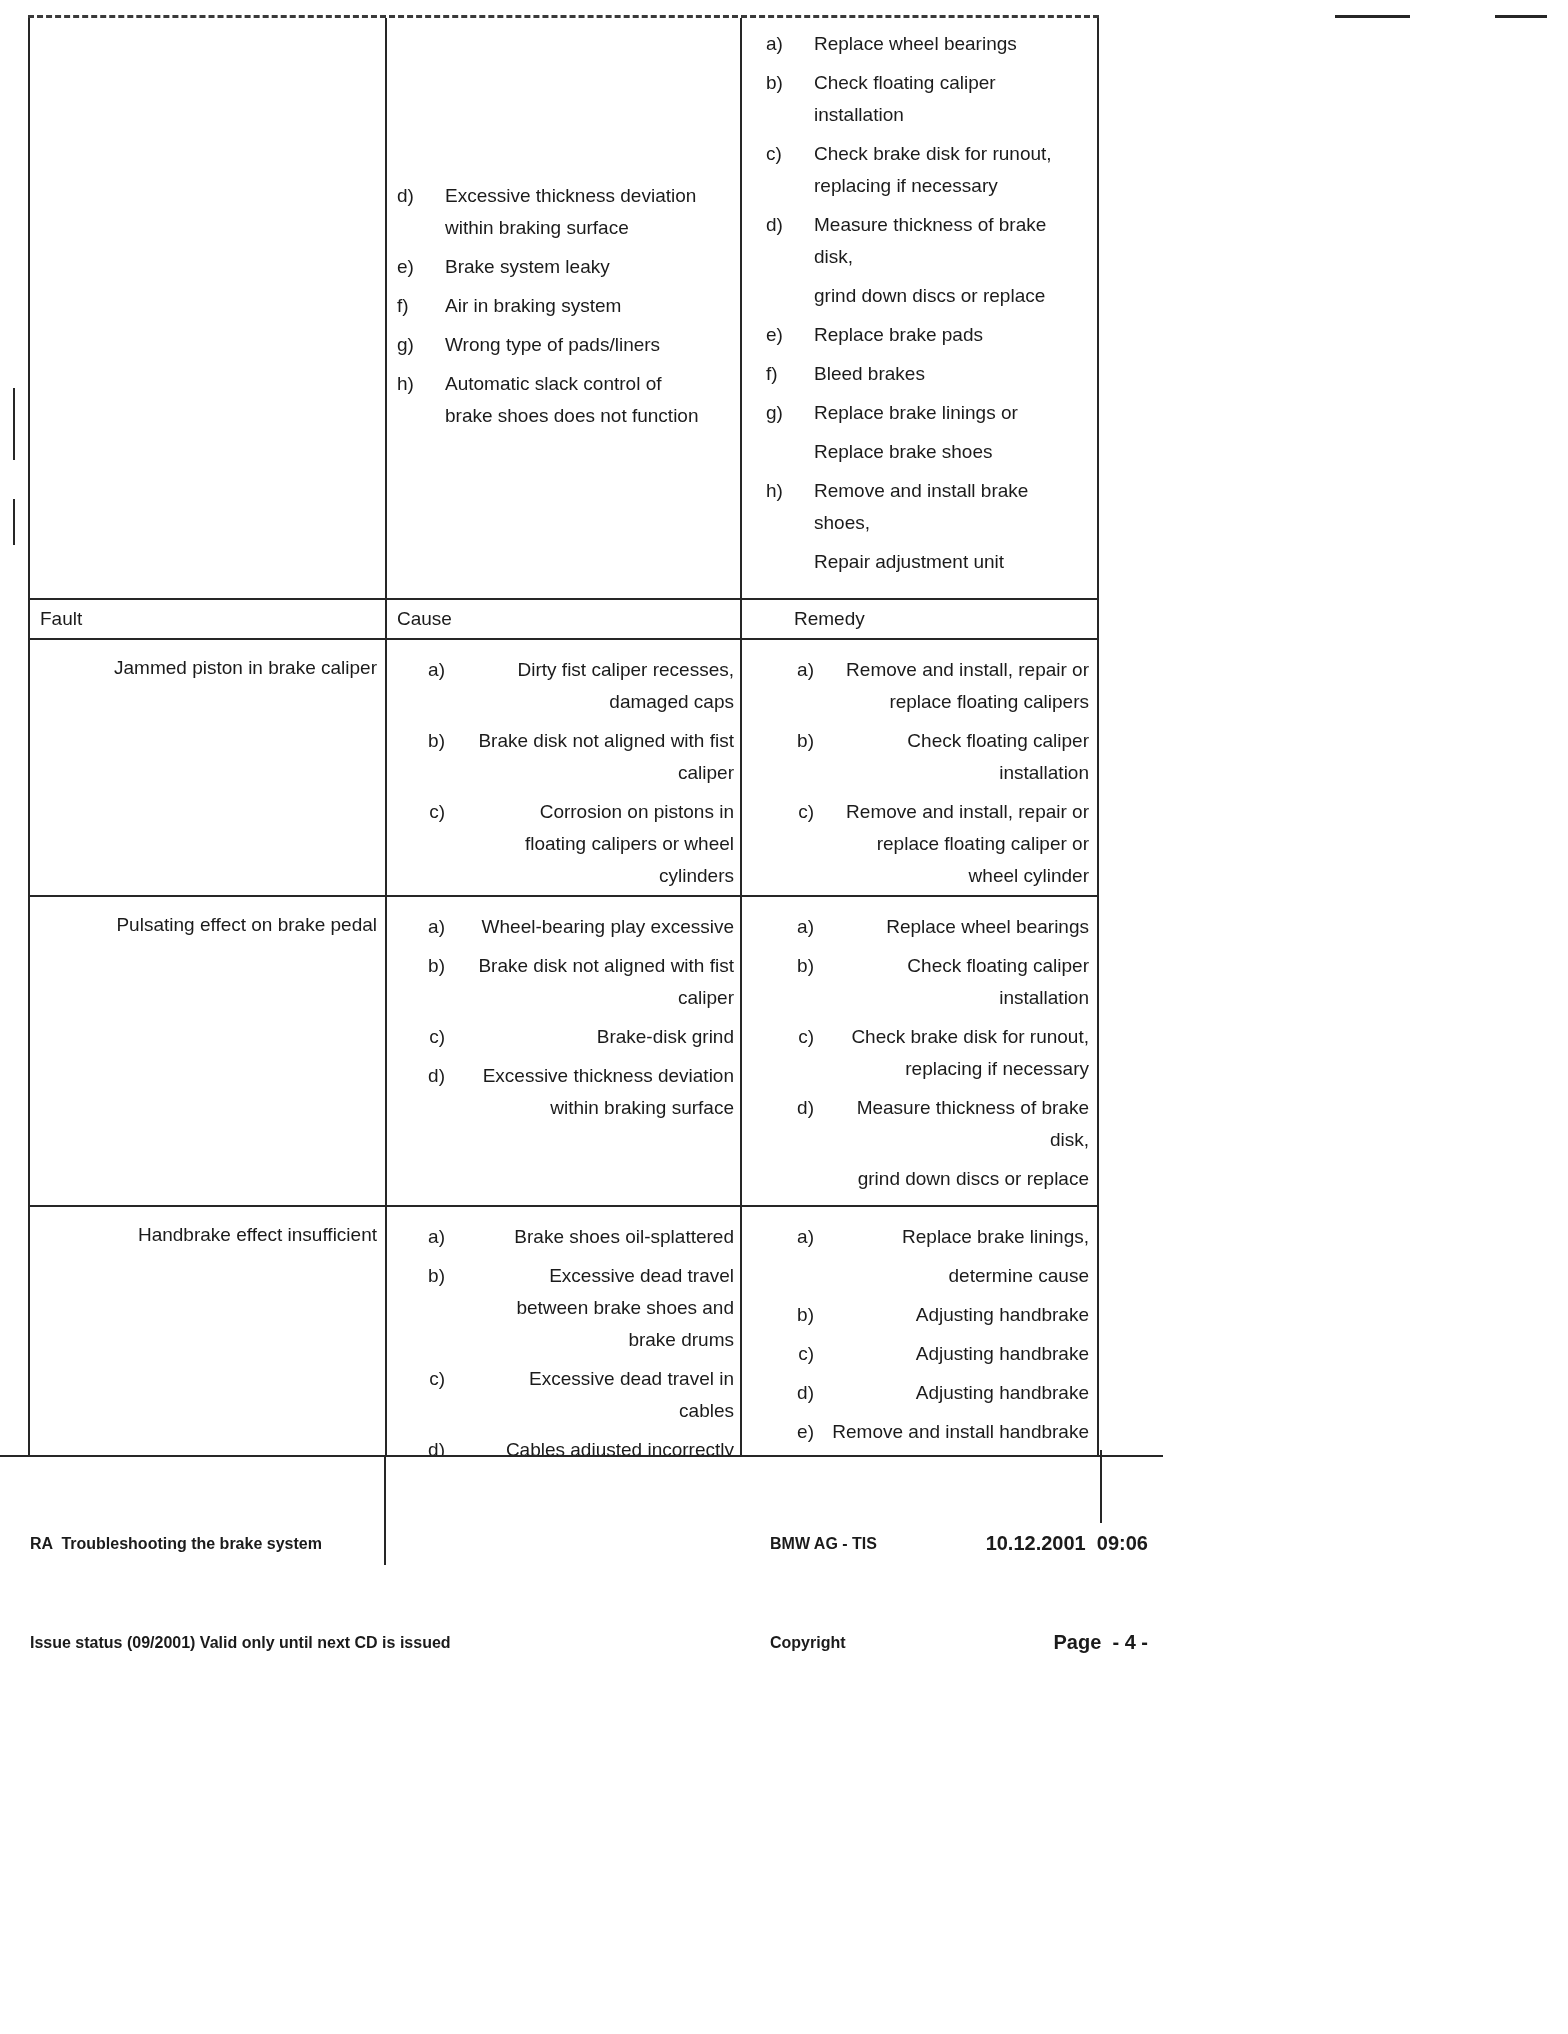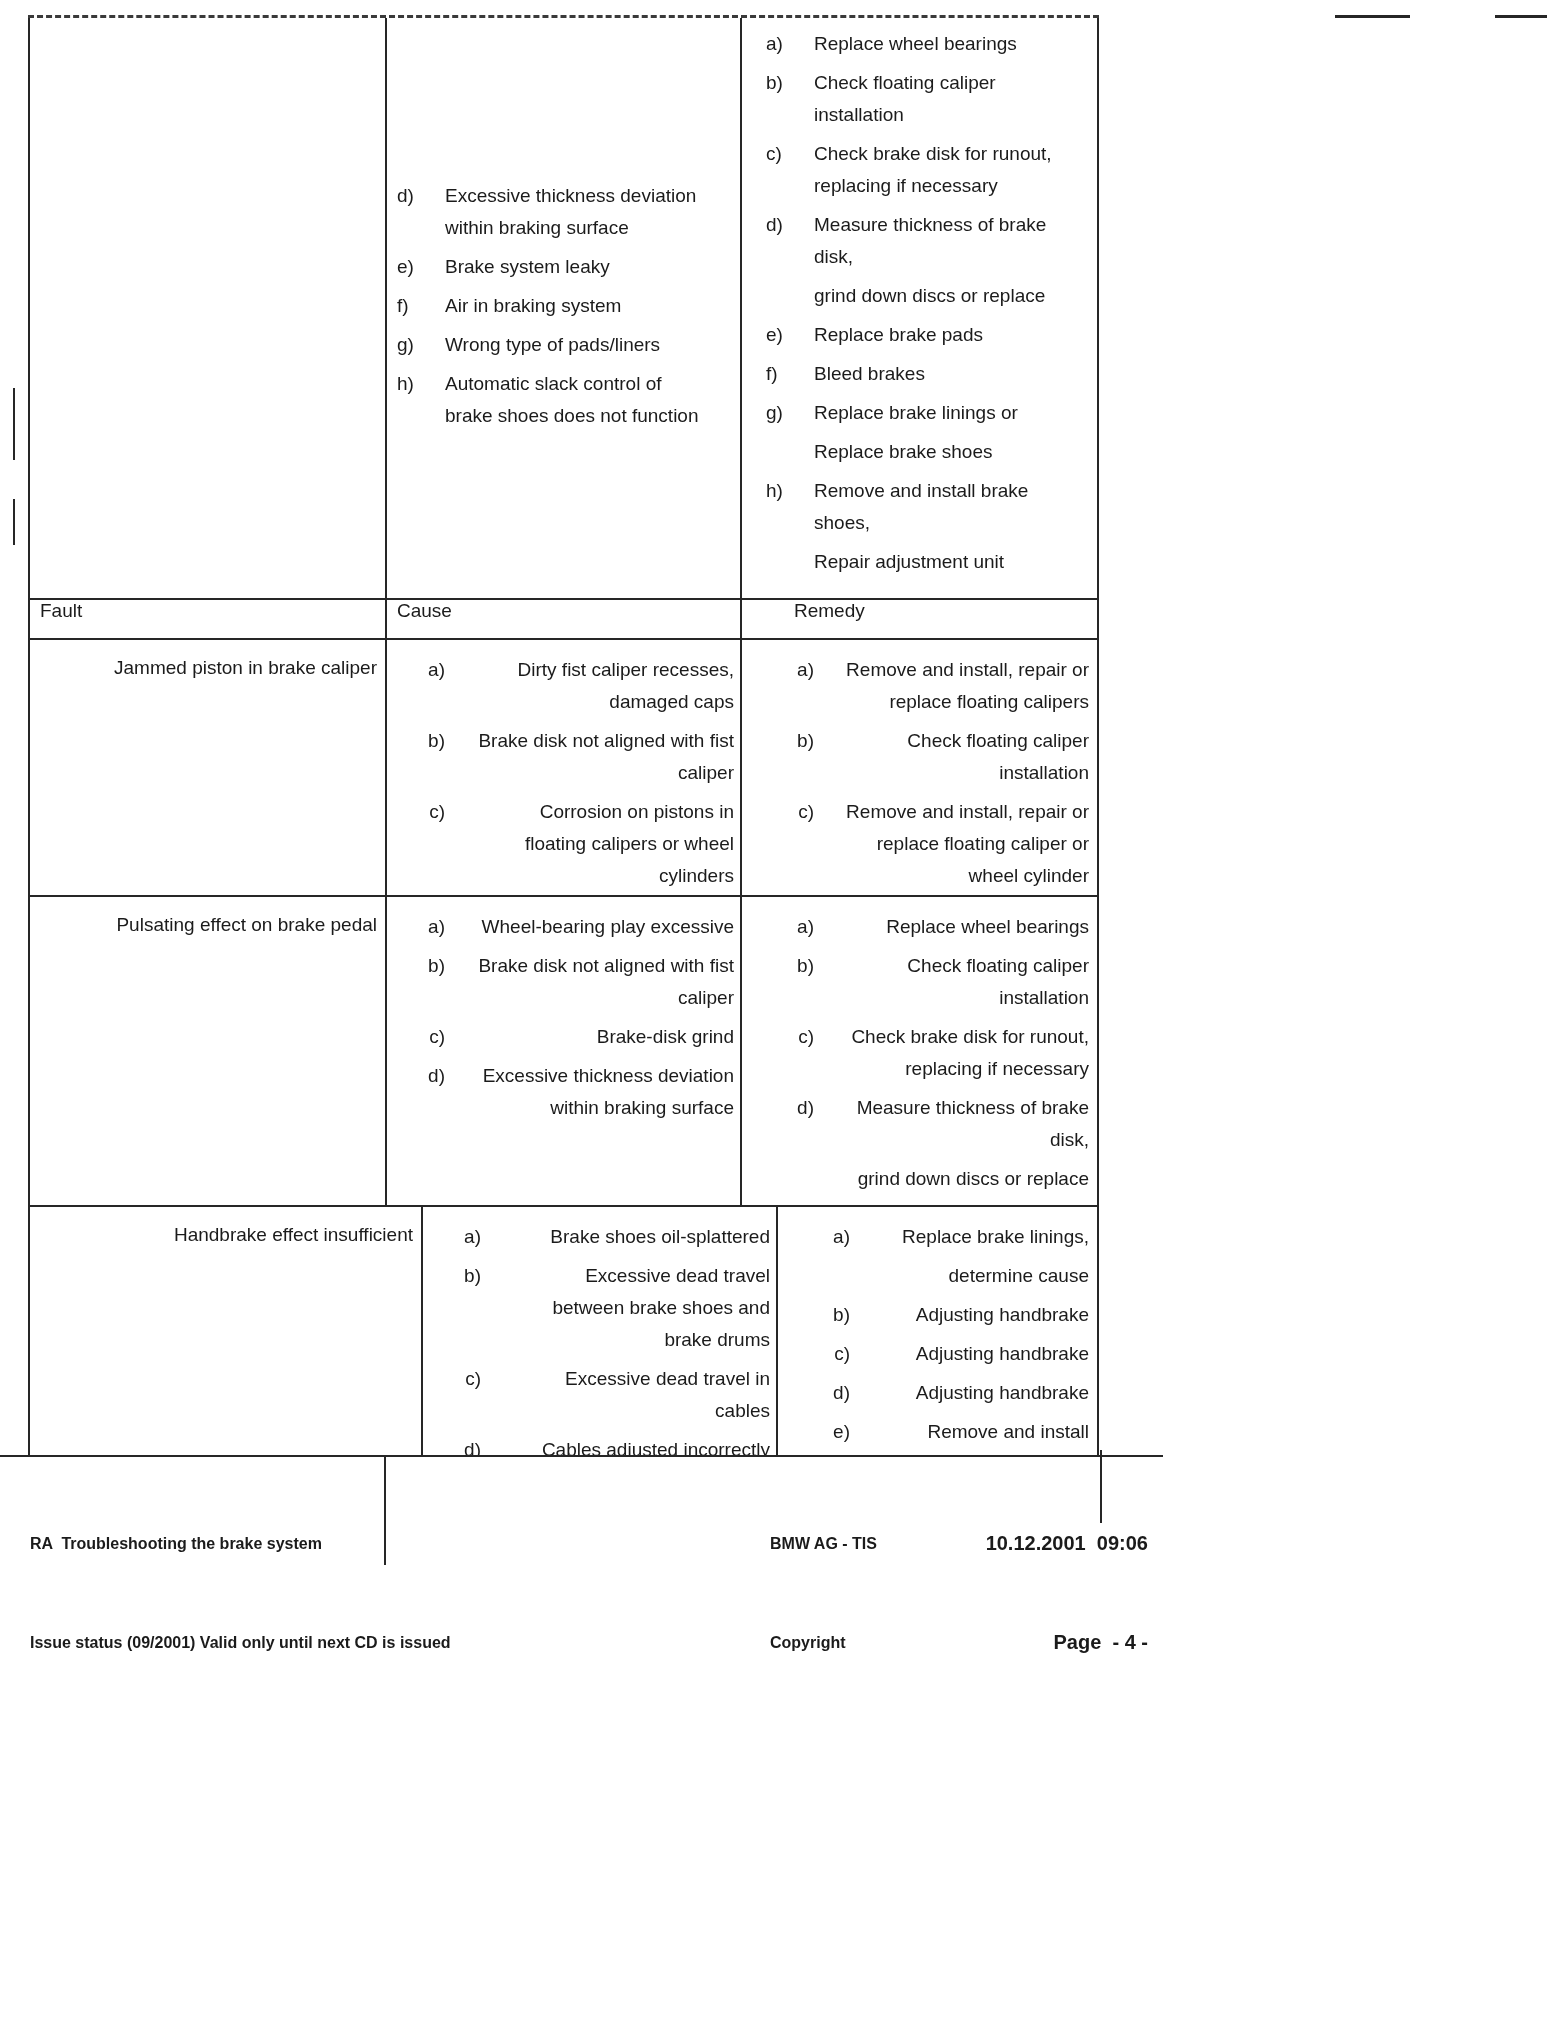--- a/index.html
+++ b/index.html
@@ -22,32 +22,32 @@
   .tbl-top .c1 { width:357px; border-right:2px solid #262626; }
   .tbl-top .c2 { width:355px; border-right:2px solid #262626; padding:162px 6px 0 10px; }
   .tbl-top .c3 { flex:1; padding:10px 8px 0 24px; }
 
   
   .tbl-main {
     position:absolute; left:28px; top:598px; width:1071px; height:857px;
     border:2px solid #262626; border-bottom:none; overflow:hidden;
   }
   .hdr { display:flex; height:40px; border-bottom:2px solid #262626; }
-  .hdr > div { padding:0 0 0 10px; font-size:19px; }
+  .hdr > div { padding:8px 0 0 10px; font-size:19px; }
   .hdr .h1 { width:357px; border-right:2px solid #262626; }
   .hdr .h2 { width:355px; border-right:2px solid #262626; }
   .hdr .h3 { flex:1; padding-left:24px;margin-left:28px; }
   .row  { display:flex; border-bottom:2px solid #262626;text-align:right; }
   .row:last-child { border-bottom:none; }
   .row .f { width:357px; border-right:2px solid #262626; padding:12px 8px 0 10px; }
   .row .c { width:355px; border-right:2px solid #262626; padding:14px 6px 0 10px; }
   .row .r { flex:1; padding:14px 8px 0 24px; }
   .row1 { height:257px; }
   .row2 { height:310px; }
-  .row3 { min-height:250px;margin-left:36px; }
+  .row3 { min-height:250px; }
 
   
   .cell, .f, .c, .r, .c2, .c3 { line-height:32px; }
   .item { display:flex; margin-bottom:7px; }
   .lbl  { flex:0 0 48px; }
   .txt  { flex:1; }
   .txt .t, .txt .extra { white-space:pre-line; display:block; }
   .txt .extra { margin-top:7px; }
 
   

